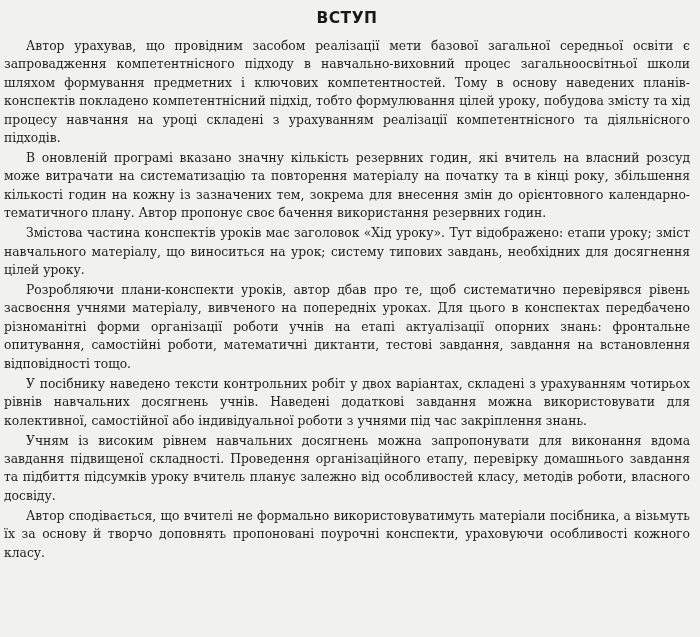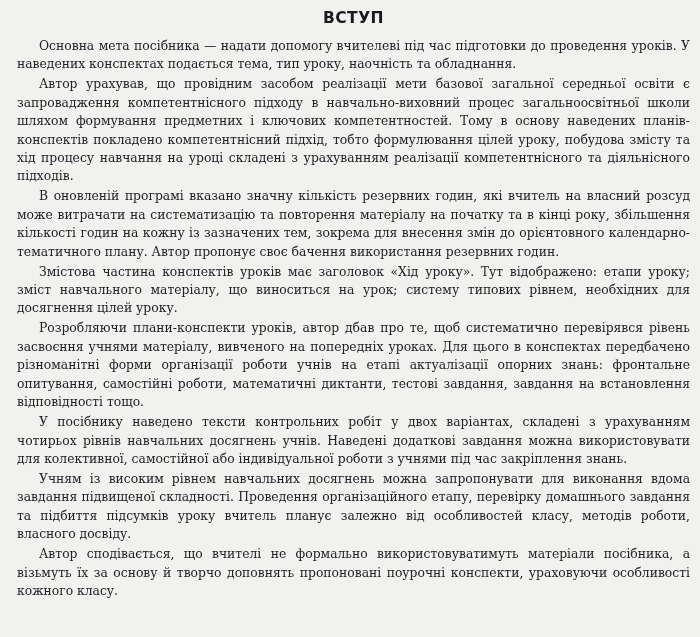--- a/index.html
+++ b/index.html
@@ -11,21 +11,21 @@
       height: 637px;
       background: #f1f1f0;
       overflow: hidden;
       color: #1e1e1e;
     }
     .page {
       position: relative;
       width: 700px;
       height: 637px;
       box-sizing: border-box;
-      padding: 8px 10px 0 17px;
+      padding: 8px 10px 0 4px;
     }
     .title {
       text-align: center;
       font-family: "DejaVu Sans", sans-serif;
       font-weight: bold;
       font-size: 15.5px;
       letter-spacing: 0.5px;
       margin: 0 0 9px 0;
       height: 20px;
       line-height: 20px;
@@ -46,22 +46,21 @@
     .para:last-child {
       margin-bottom: 0;
     }
   </style>
 </head>
 <body>
 
 <div class="page">
   <h1 class="title">ВСТУП</h1>
   <div class="body-text">
-    <p class="para">Основна мета посібника — надати допомогу вчителеві під час підготовки до проведення уроків. У наведених конспектах подається тема, тип уроку, наочність та обладнання.</p>
     <p class="para">Автор урахував, що провідним засобом реалізації мети базової загальної середньої освіти є запровадження компетентнісного підходу в навчально-виховний процес загальноосвітньої школи шляхом формування предметних і ключових компетентностей. Тому в основу наведених планів-конспектів покладено компетентнісний підхід, тобто формулювання цілей уроку, побудова змісту та хід процесу навчання на уроці складені з урахуванням реалізації компетентнісного та діяльнісного підходів.</p>
     <p class="para">В оновленій програмі вказано значну кількість резервних годин, які вчитель на власний розсуд може витрачати на систематизацію та повторення матеріалу на початку та в кінці року, збільшення кількості годин на кожну із зазначених тем, зокрема для внесення змін до орієнтовного календарно-тематичного плану. Автор пропонує своє бачення використання резервних годин.</p>
-    <p class="para">Змістова частина конспектів уроків має заголовок «Хід уроку». Тут відображено: етапи уроку; зміст навчального матеріалу, що виноситься на урок; систему типових рівнем, необхідних для досягнення цілей уроку.</p>
+    <p class="para">Змістова частина конспектів уроків має заголовок «Хід уроку». Тут відображено: етапи уроку; зміст навчального матеріалу, що виноситься на урок; систему типових завдань, необхідних для досягнення цілей уроку.</p>
     <p class="para">Розробляючи плани-конспекти уроків, автор дбав про те, щоб систематично перевірявся рівень засвоєння учнями матеріалу, вивченого на попередніх уроках. Для цього в конспектах передбачено різноманітні форми організації роботи учнів на етапі актуалізації опорних знань: фронтальне опитування, самостійні роботи, математичні диктанти, тестові завдання, завдання на встановлення відповідності тощо.</p>
     <p class="para">У посібнику наведено тексти контрольних робіт у двох варіантах, складені з урахуванням чотирьох рівнів навчальних досягнень учнів. Наведені додаткові завдання можна використовувати для колективної, самостійної або індивідуальної роботи з учнями під час закріплення знань.</p>
     <p class="para">Учням із високим рівнем навчальних досягнень можна запропонувати для виконання вдома завдання підвищеної складності. Проведення організаційного етапу, перевірку домашнього завдання та підбиття підсумків уроку вчитель планує залежно від особливостей класу, методів роботи, власного досвіду.</p>
     <p class="para">Автор сподівається, що вчителі не формально використовуватимуть матеріали посібника, а візьмуть їх за основу й творчо доповнять пропоновані поурочні конспекти, ураховуючи особливості кожного класу.</p>
   </div>
 </div>
 
 </body></html>

